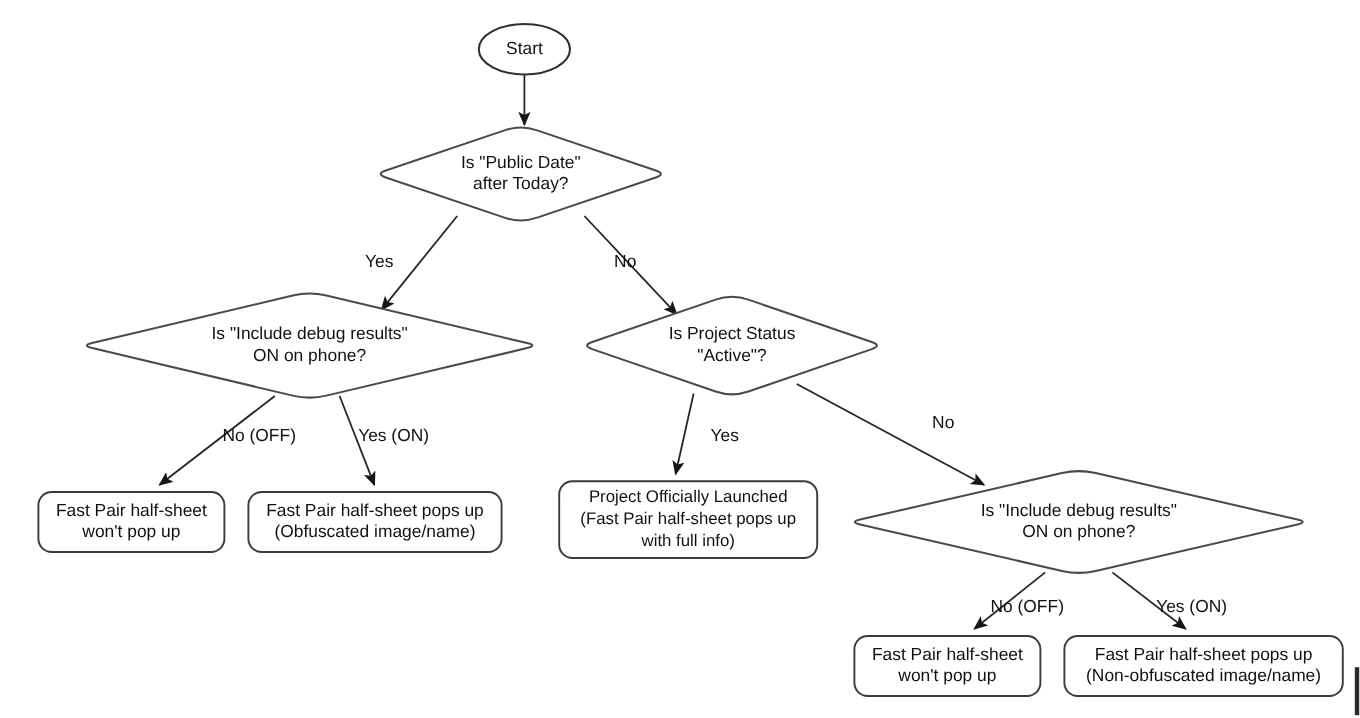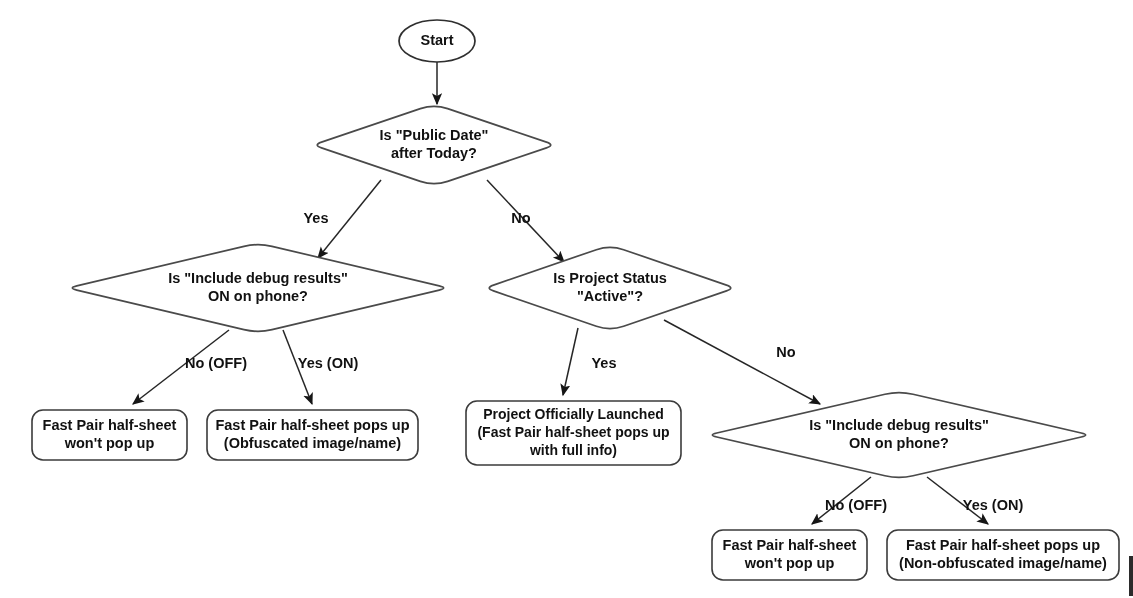--- a/index.html
+++ b/index.html
@@ -9,21 +9,20 @@
   }
   body {
     font-family: "Liberation Sans", sans-serif;
   }
   #flowchart-root {
     position: relative;
     width: 1133px;
     height: 598px;
     background: #ffffff;
     overflow: hidden;
-    font-weight: bold;
   }
   svg#flow-svg {
     position: absolute;
     top: 0;
     left: 0;
     width: 1133px;
     height: 598px;
   }
   .node-shape {
     fill: #ffffff;

